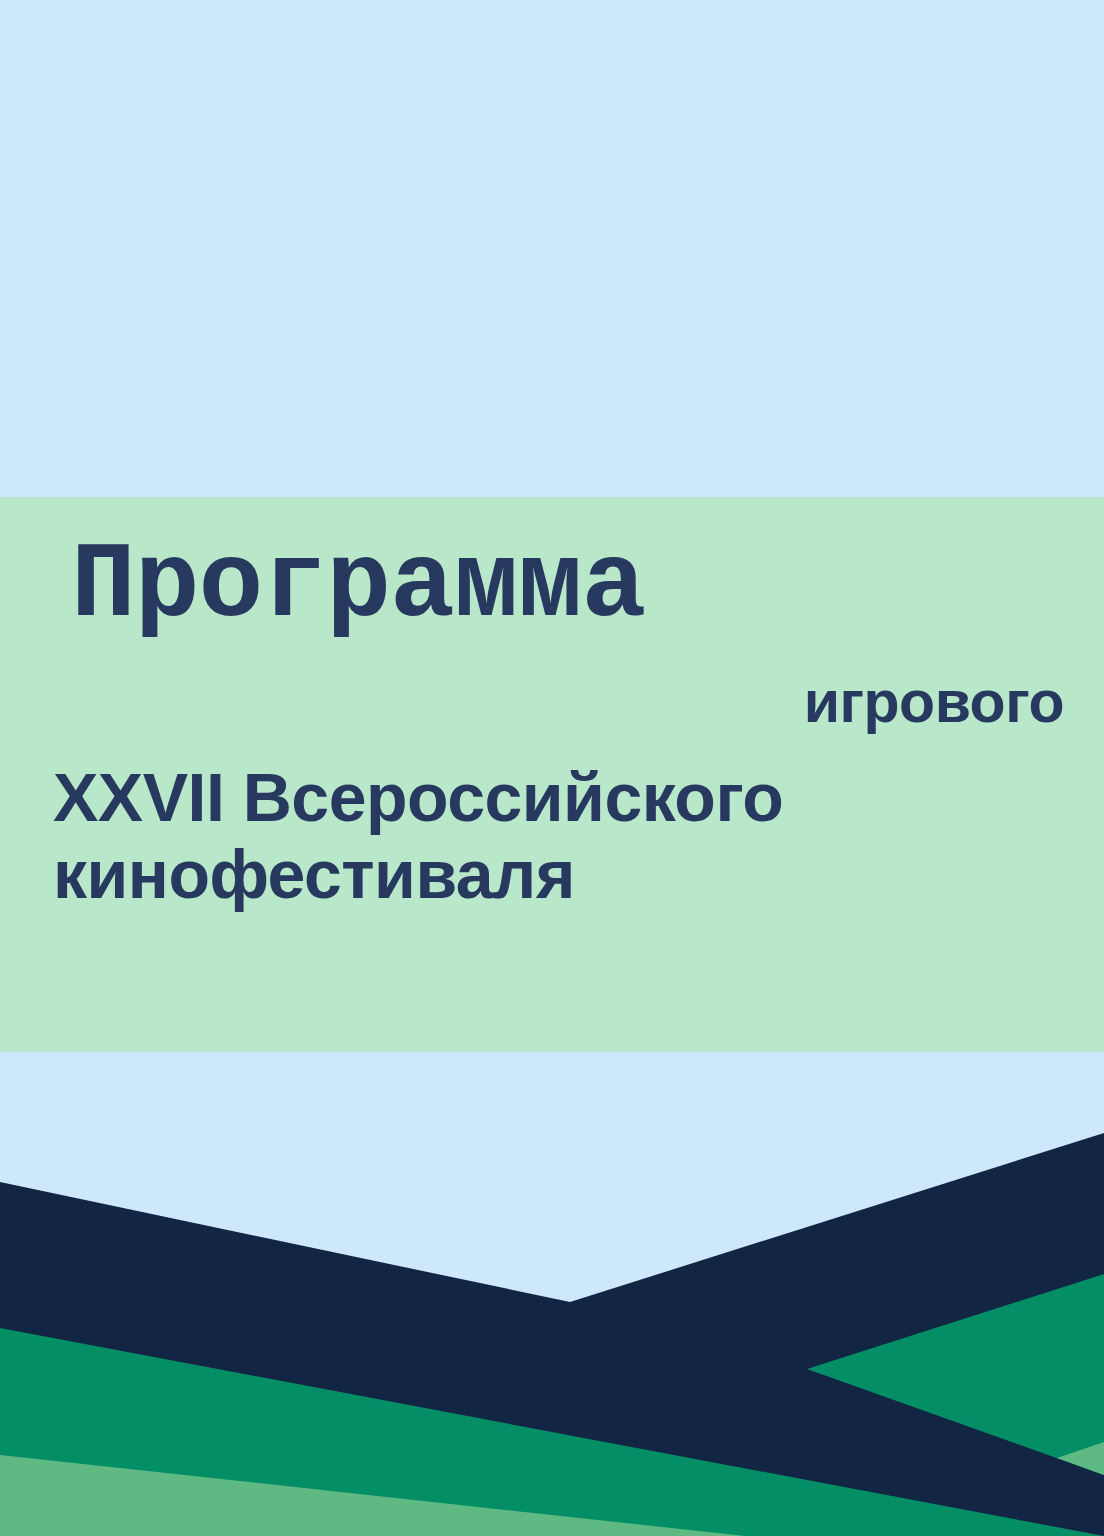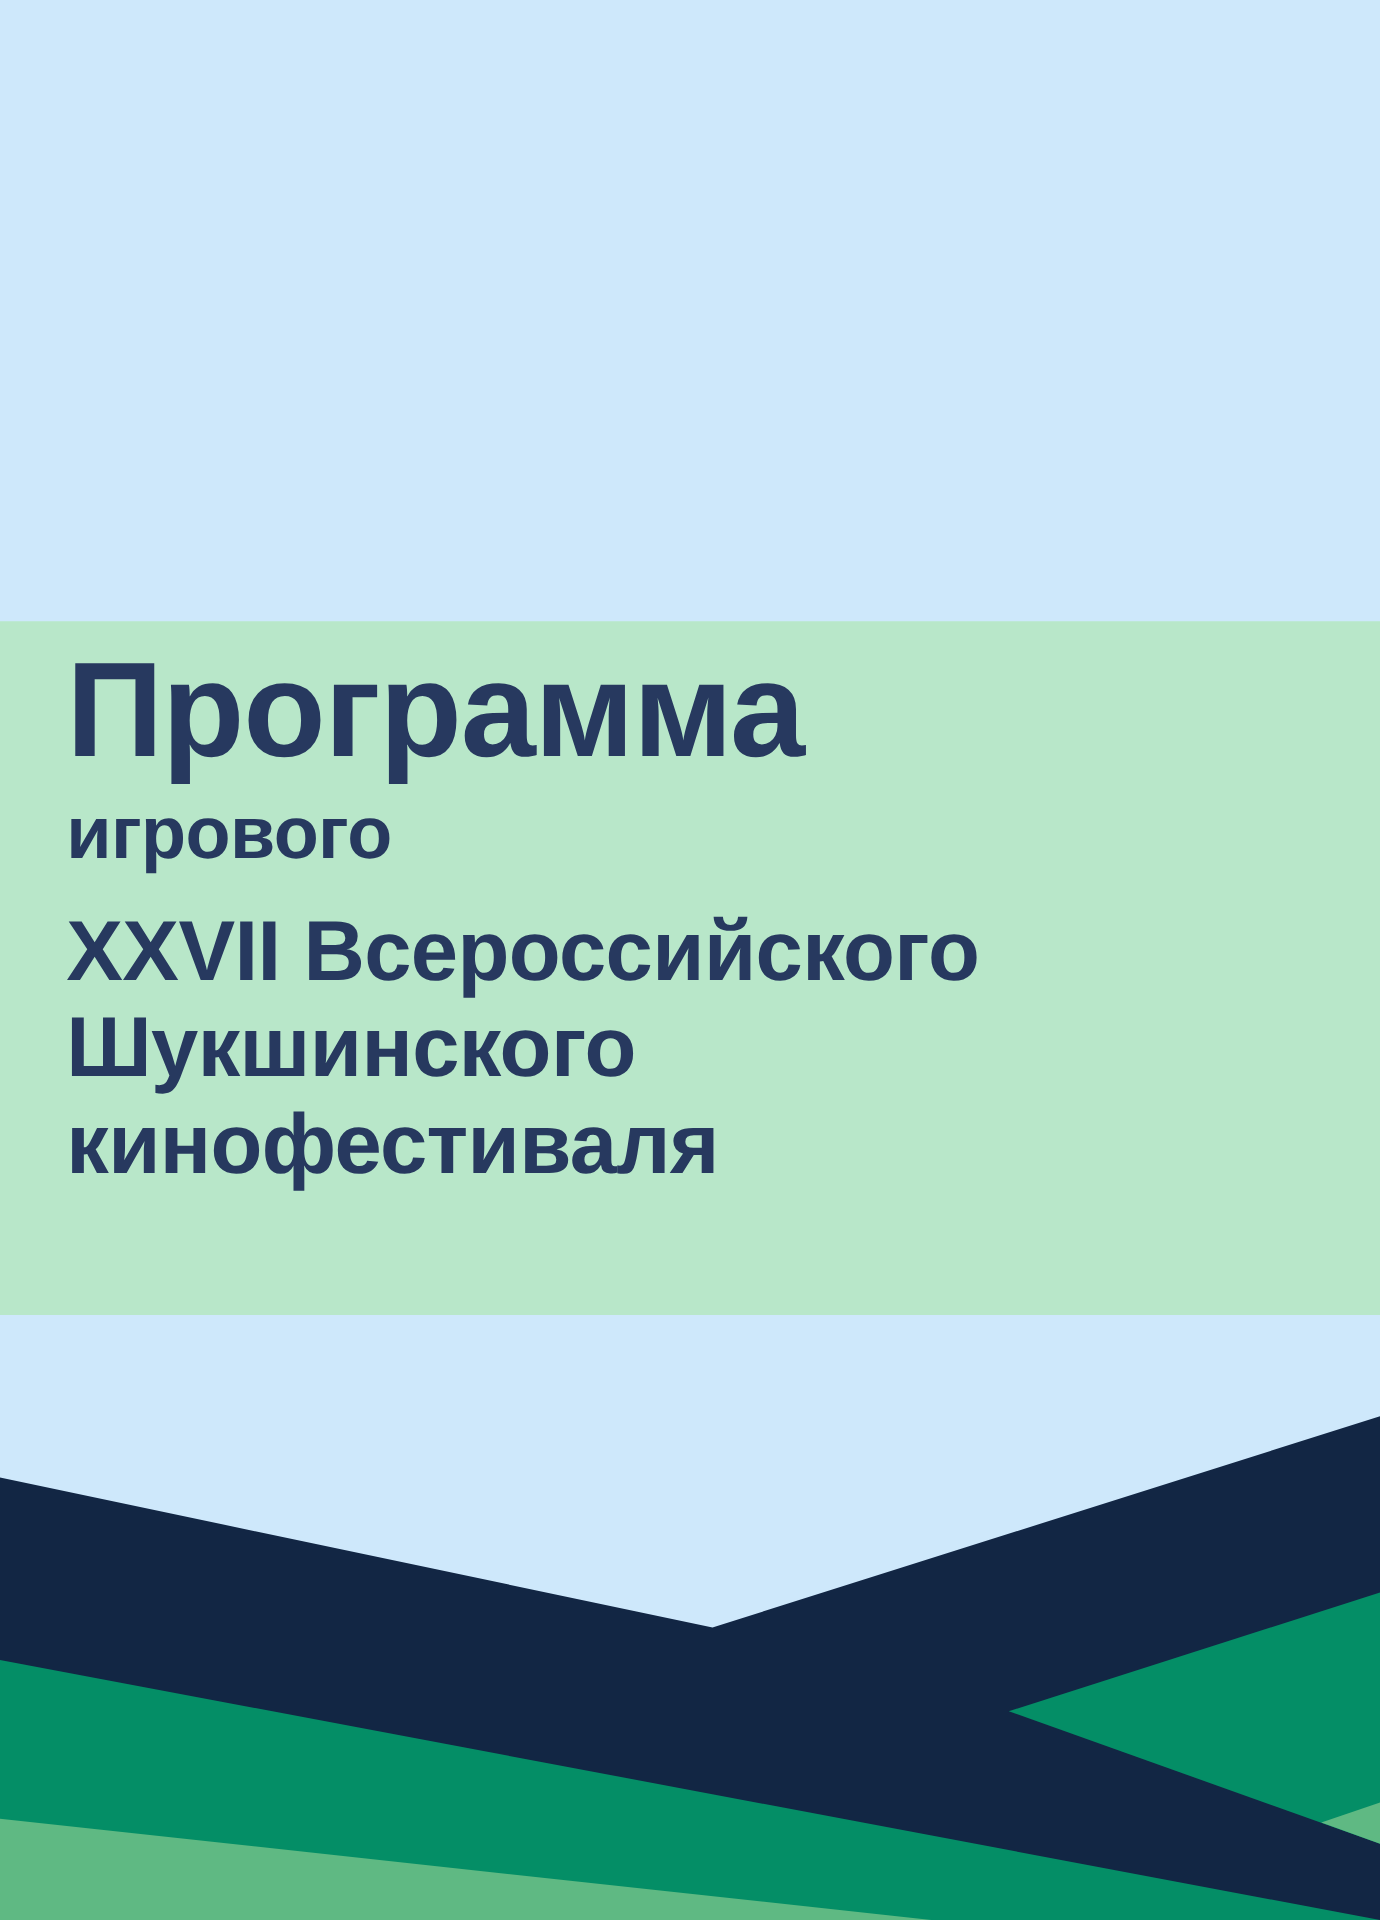--- a/index.html
+++ b/index.html
@@ -64,39 +64,41 @@
     left: 0;
     top: 497px;
     width: 1104px;
     height: 555px;
     box-sizing: border-box;
     padding: 13px 40px 0 53px;
     color: #27395f;
   }
 
   .title-main {
-    margin: 0;
+    margin: 18px;
     font-size: 108px;
     line-height: 1.08;
     font-weight: 700;
     letter-spacing: -1px;
     white-space: nowrap;
+    font-family: Liberation Mono, monospace;
   }
 
   .title-sub {
     margin: 0;
     padding-top: 6px;
     font-size: 59px;
     line-height: 1.13;
     font-weight: 700;
     letter-spacing: -0.5px;
   }
 
   .title-sub .sub-line {
     display: block;
+    text-align: right;
   }
 
   .title-fest {
     margin: 0;
     padding-top: 24px;
     font-size: 68px;
     line-height: 1.13;
     font-weight: 700;
     letter-spacing: -0.5px;
   }
@@ -134,19 +136,18 @@
   <div class="title-block">
 
     <h1 class="title-main">Программа</h1>
 
     <p class="title-sub">
       <span class="sub-line">игрового</span>
     </p>
 
     <p class="title-fest">
       <span class="fest-line">XXVII Всероссийского</span>
-      <span class="fest-line">Шукшинского</span>
       <span class="fest-line">кинофестиваля</span>
     </p>
 
   </div>
 
 </div>
 
 </body></html>

